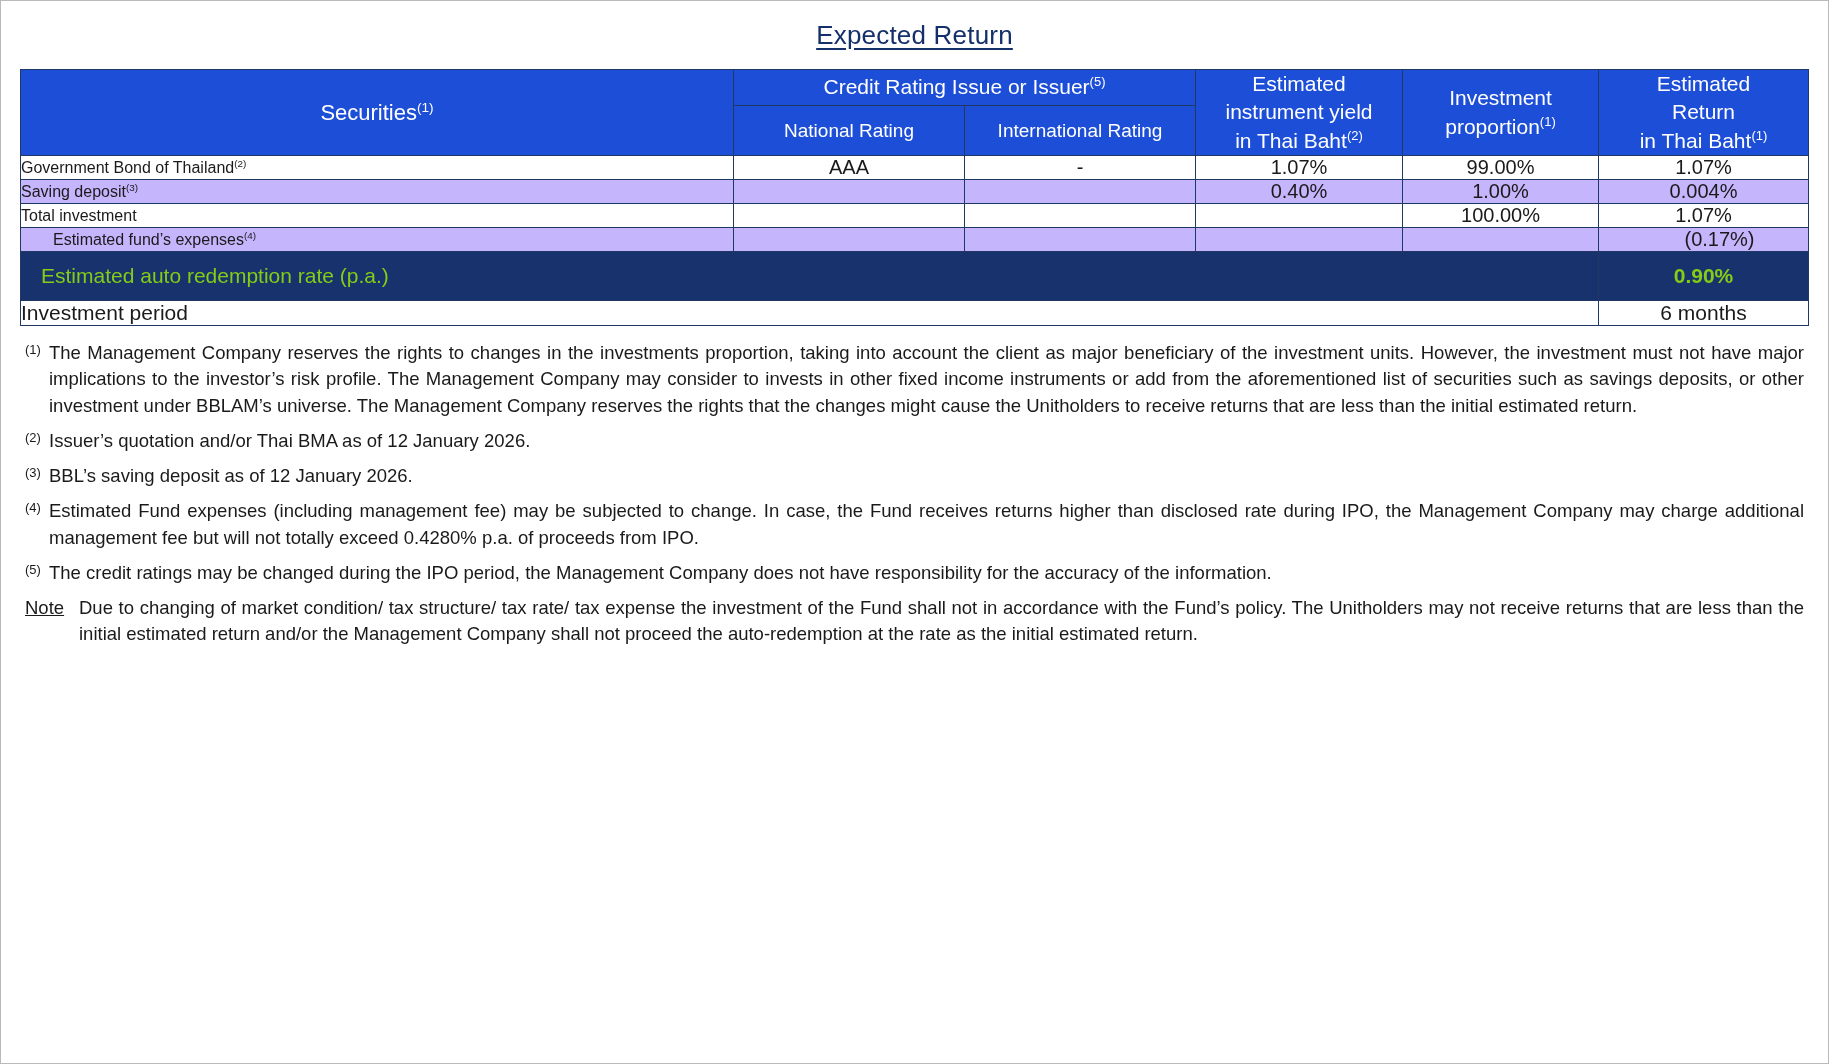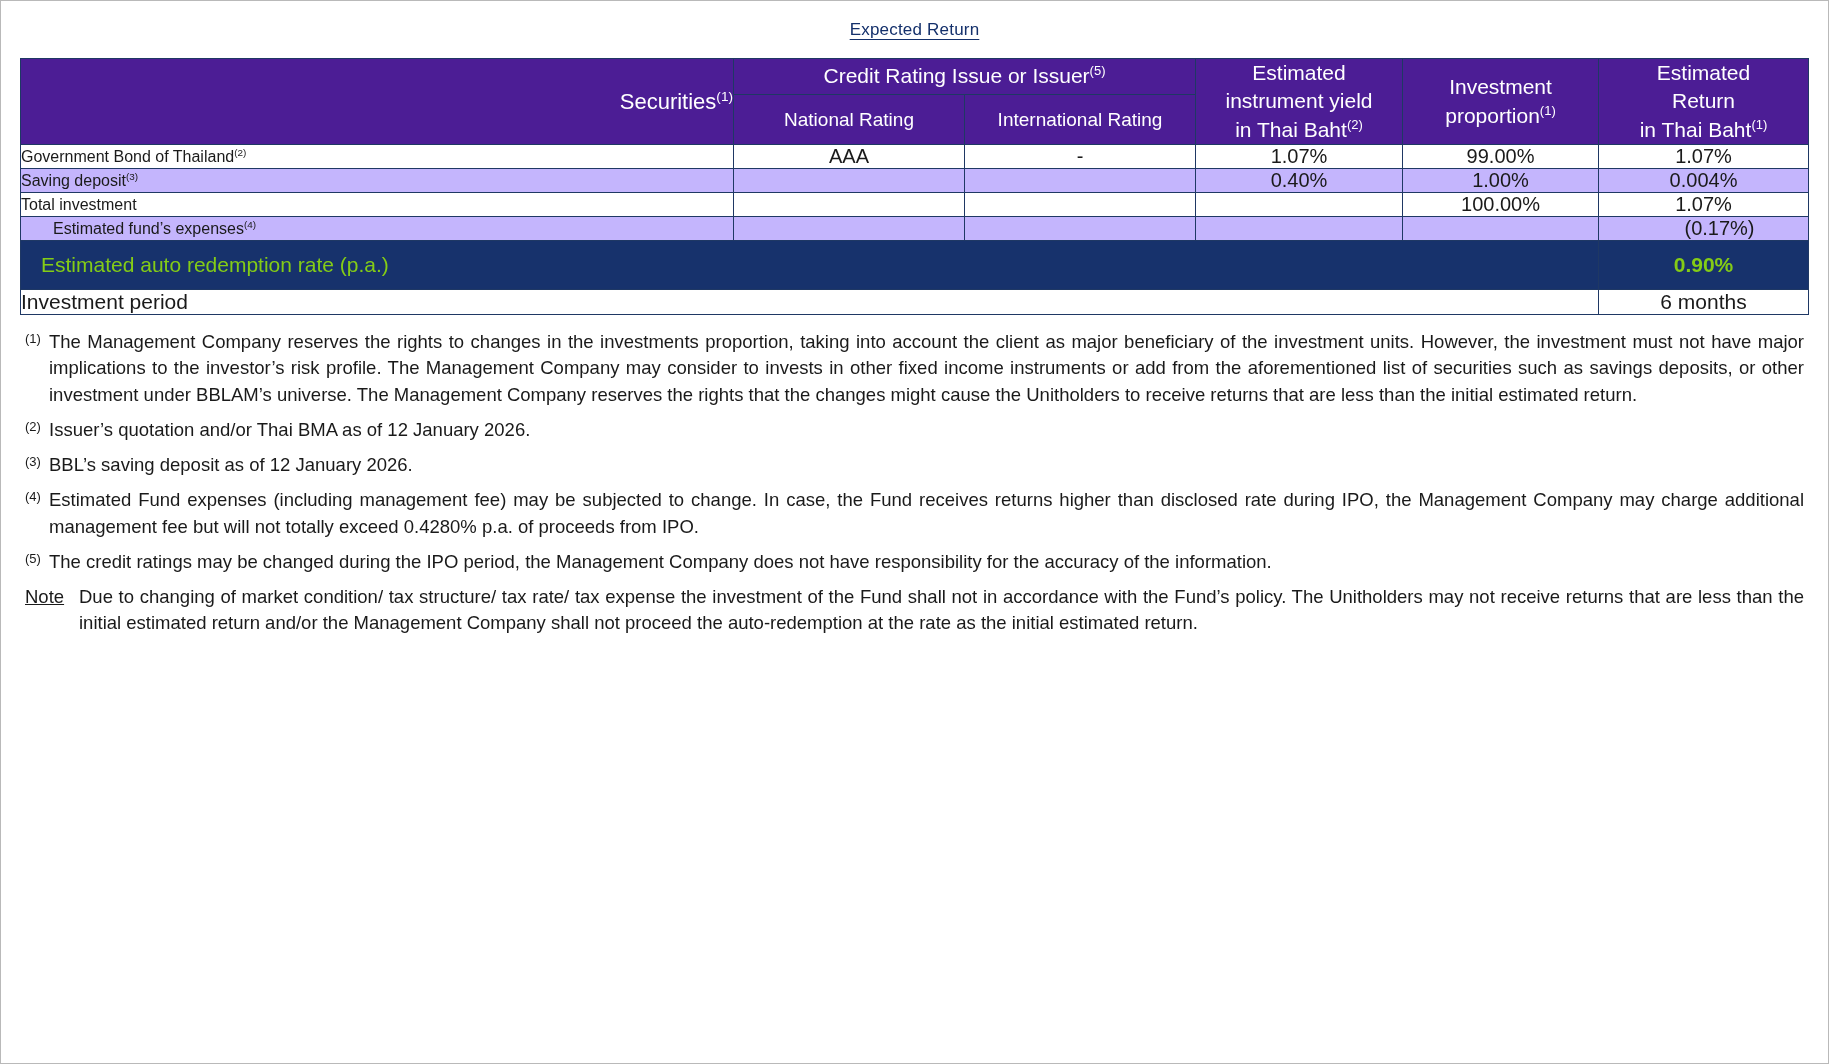--- a/index.html
+++ b/index.html
@@ -17,55 +17,54 @@
   .page {
     box-sizing: border-box;
     width: 1829px;
     height: 1064px;
     border: 1px solid #b9b9b9;
     padding: 10px 18px 0 18px;
     position: relative;
   }
   .title {
     text-align: center;
-    font-size: 17px;
+    font-size: 26px;
     color: #14306b;
     text-decoration: underline;
     text-underline-offset: 4px;
     margin: 9px 0 18px 0;
     letter-spacing: 0.2px;
   }
   table.er {
     border-collapse: collapse;
     table-layout: fixed;
     width: 1788px;
     margin: 0 auto;
     font-size: 19px;
   }
   table.er td, table.er th {
     border: 1px solid #1f3864;
     padding: 0;
     vertical-align: middle;
   }
   .hd {
-    background: #4c1d95;
+    background: #1d4ed8;
     color: #ffffff;
     text-align: center;
     font-weight: 400;
     font-size: 21px;
     line-height: 1.35;
     padding: 9px 6px;
   }
   .hd.sub {
     font-size: 19px;
     padding: 7px 6px;
   }
   .hd-left {
     font-size: 22px;
-    text-align: right;
   }
   sup {
     font-size: 0.62em;
     vertical-align: super;
     line-height: 0;
   }
   td.lbl {
     text-align: left;
     padding: 13px 0 13px 20px;
     font-size: 16px;

